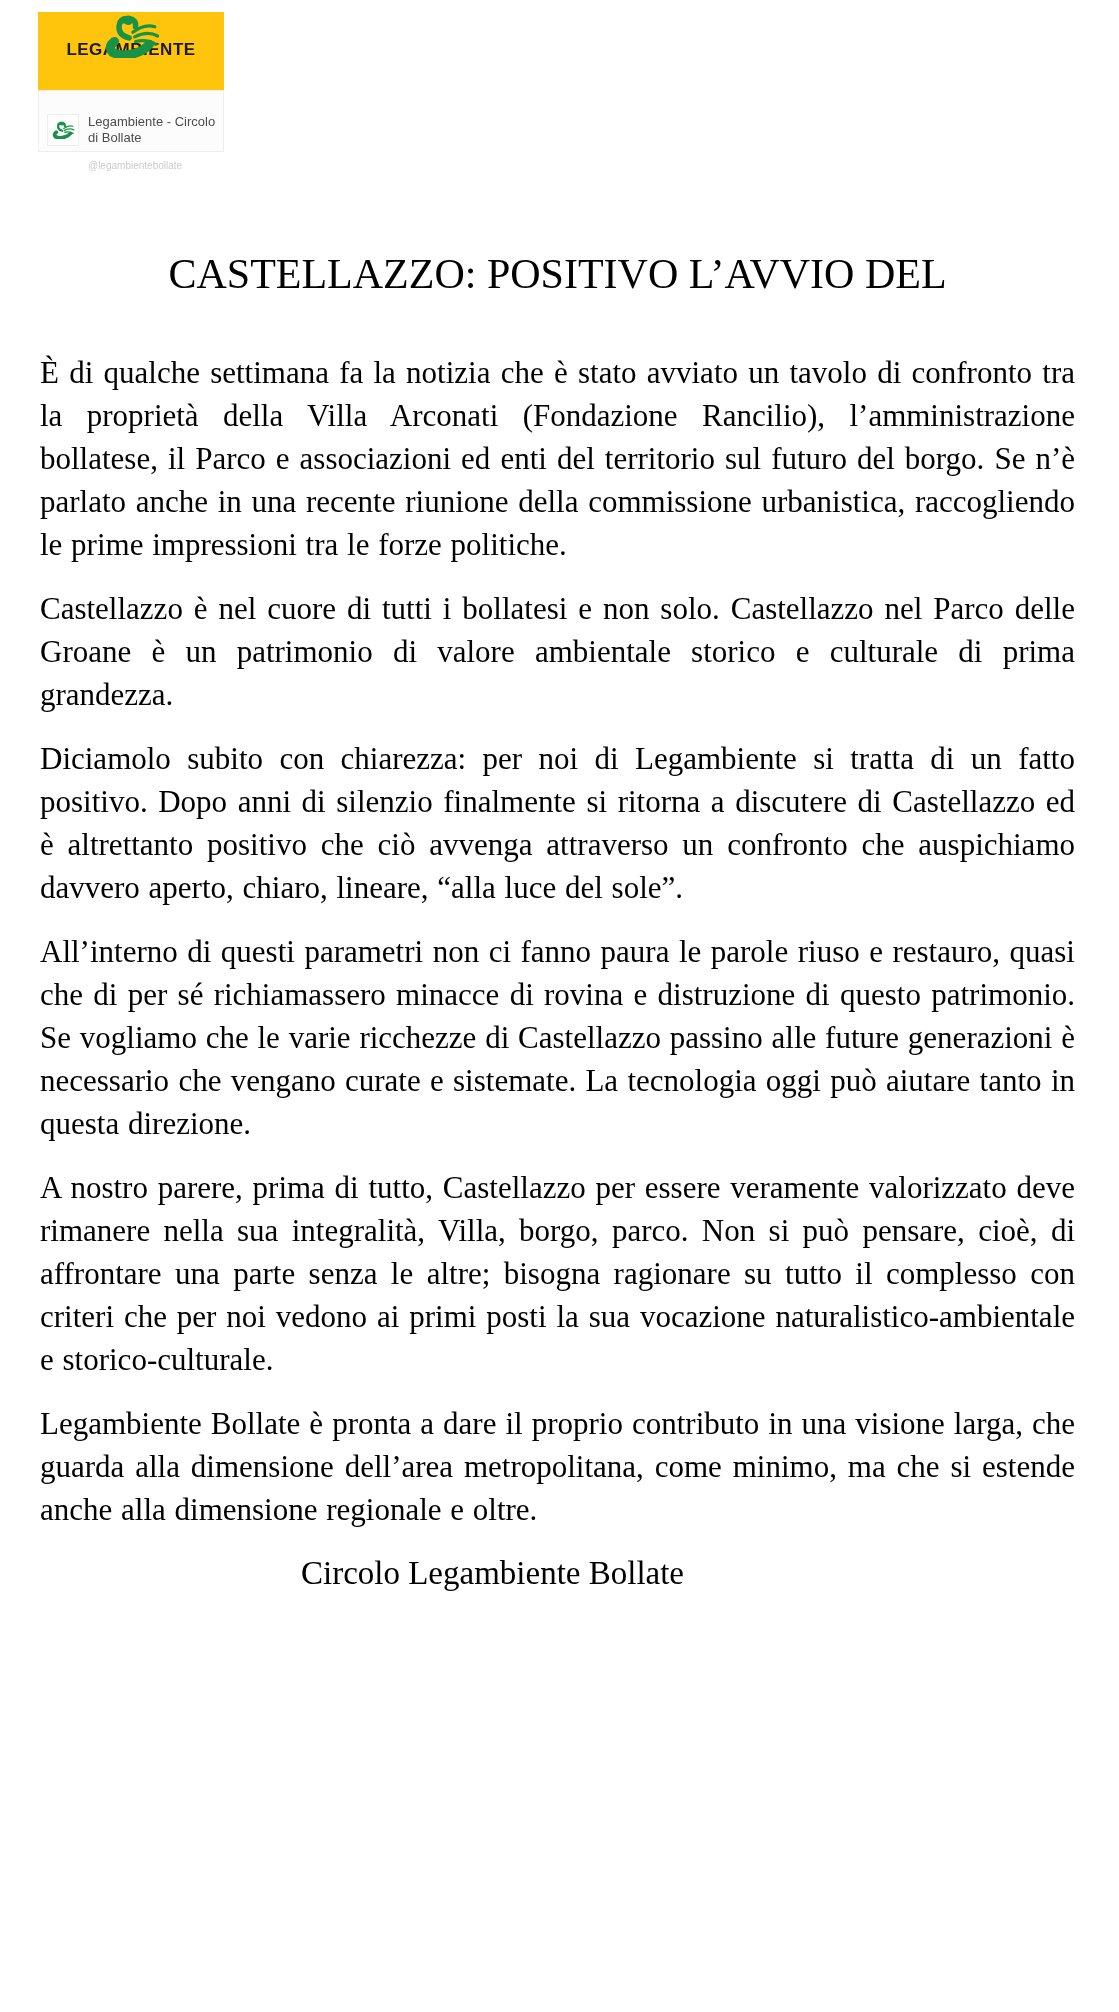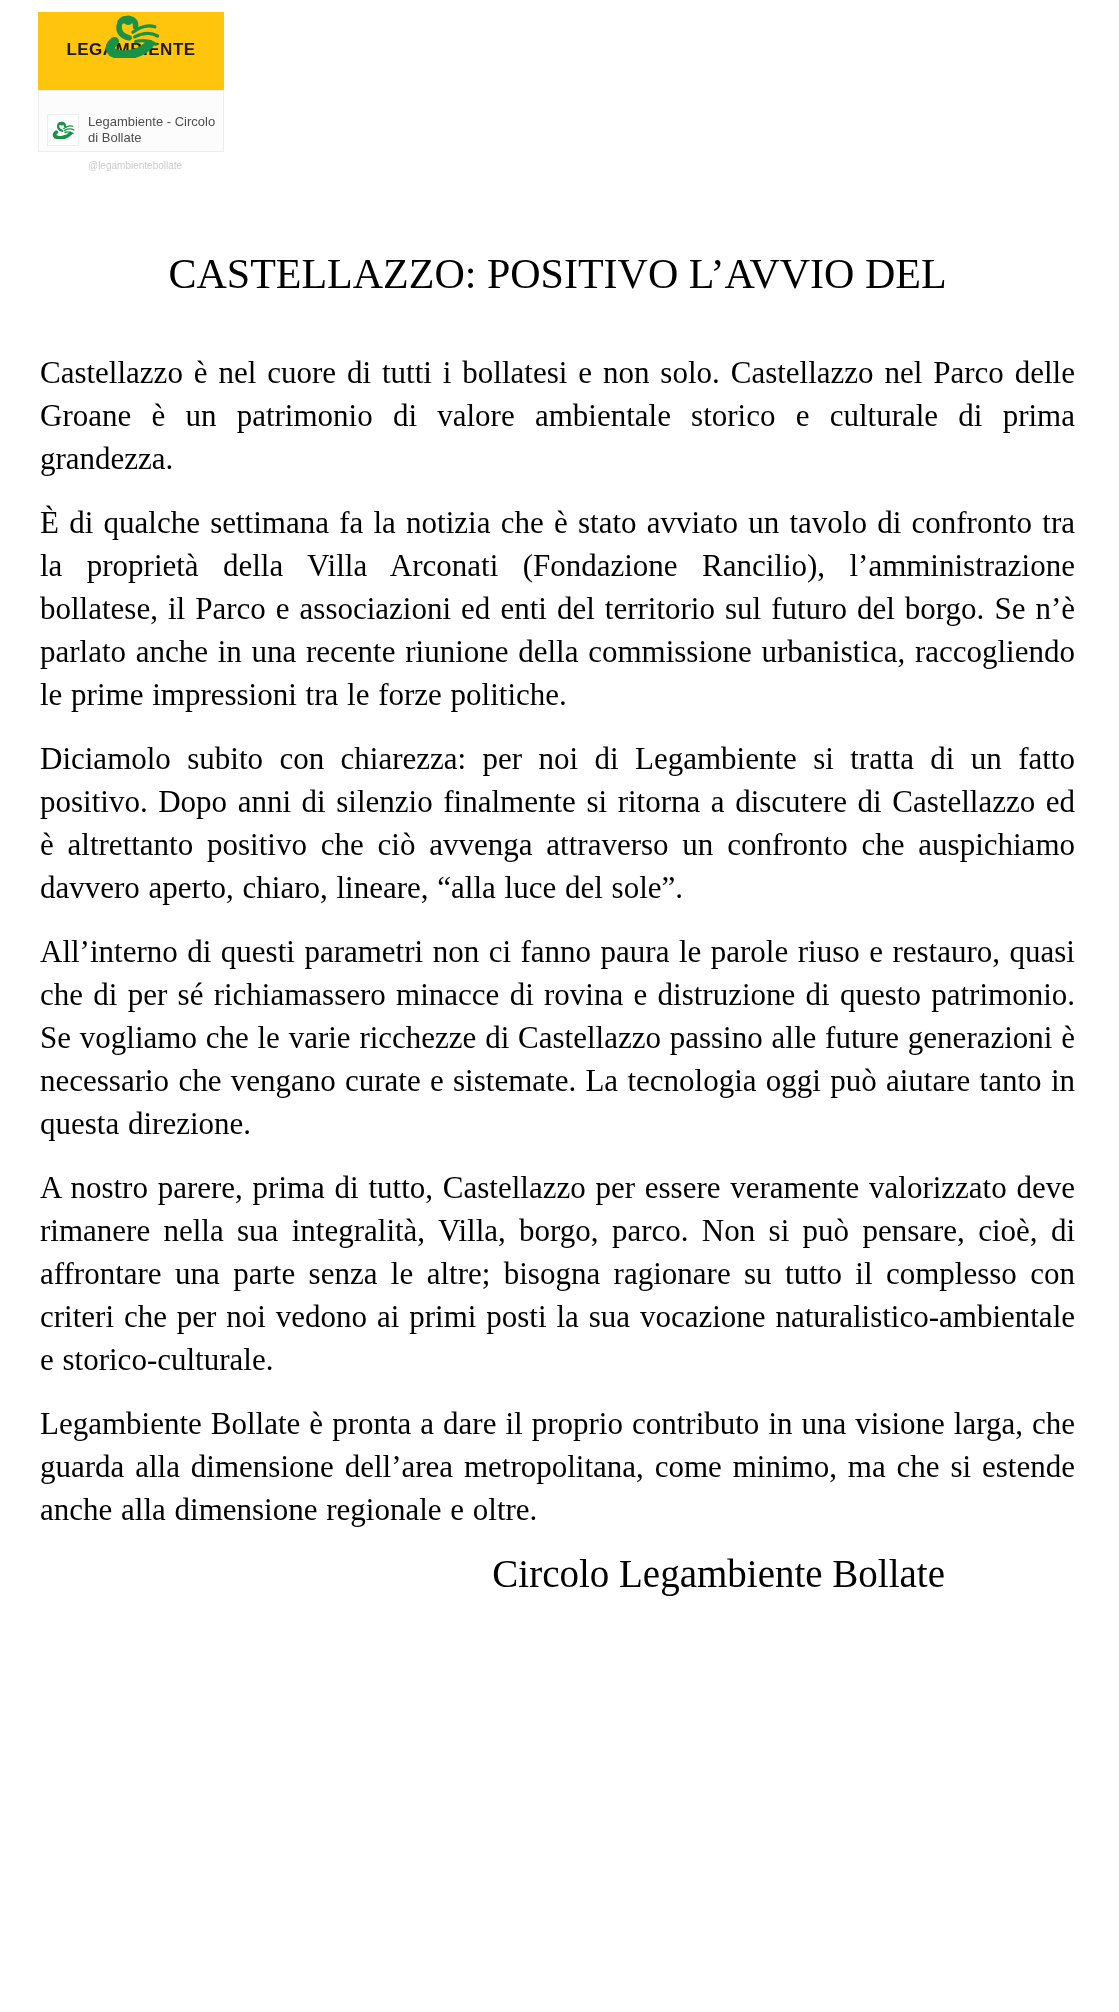--- a/index.html
+++ b/index.html
@@ -86,24 +86,24 @@
     margin: 0 0 21px 0;
     word-spacing: 1px;
   }
   .date-line {
     font-size: 31px;
     line-height: 43px;
     margin: 82px 0 0 0;
     white-space: pre-wrap;
   }
   .signature {
-    font-size: 39px;
+    font-size: 33px;
     line-height: 43px;
     margin: 14px 0 0 0;
-    text-align: right;
+    text-align: center;
     padding-right: 130px;
   }
 </style>
 </head>
 <body>
 
 <div class="page">
 
   <header>
     <div class="logo-box">
@@ -140,22 +140,22 @@
       <div class="org-meta">
         <div class="org-name">Legambiente - Circolo di Bollate</div>
         <div class="org-handle">@legambientebollate</div>
       </div>
     </div>
   </header>
 
   <main class="article">
     <h1 class="title"><span>CASTELLAZZO: POSITIVO L’AVVIO DEL</span><br></h1>
 
+    <p class="body-par">È di qualche settimana fa la notizia che è stato avviato un tavolo di confronto tra la proprietà della Villa Arconati (Fondazione Rancilio), l’amministrazione bollatese, il Parco e associazioni ed enti del territorio sul futuro del borgo. Se n’è parlato anche in una recente riunione della commissione urbanistica, raccogliendo le prime impressioni tra le forze politiche.</p>
     <p class="body-par">Castellazzo è nel cuore di tutti i bollatesi e non solo. Castellazzo nel Parco delle Groane è un patrimonio di valore ambientale storico e culturale di prima grandezza.</p>
-    <p class="body-par">È di qualche settimana fa la notizia che è stato avviato un tavolo di confronto tra la proprietà della Villa Arconati (Fondazione Rancilio), l’amministrazione bollatese, il Parco e associazioni ed enti del territorio sul futuro del borgo. Se n’è parlato anche in una recente riunione della commissione urbanistica, raccogliendo le prime impressioni tra le forze politiche.</p>
     <p class="body-par">Diciamolo subito con chiarezza: per noi di Legambiente si tratta di un fatto positivo. Dopo anni di silenzio finalmente si ritorna a discutere di Castellazzo ed è altrettanto positivo che ciò avvenga attraverso un confronto che auspichiamo davvero aperto, chiaro, lineare, “alla luce del sole”.</p>
     <p class="body-par">All’interno di questi parametri non ci fanno paura le parole riuso e restauro, quasi che di per sé richiamassero minacce di rovina e distruzione di questo patrimonio. Se vogliamo che le varie ricchezze di Castellazzo passino alle future generazioni è necessario che vengano curate e sistemate. La tecnologia oggi può aiutare tanto in questa direzione.</p>
     <p class="body-par">A nostro parere, prima di tutto, Castellazzo per essere veramente valorizzato deve rimanere nella sua integralità, Villa, borgo, parco. Non si può pensare, cioè, di affrontare una parte senza le altre; bisogna ragionare su tutto il complesso con criteri che per noi vedono ai primi posti la sua vocazione naturalistico-ambientale e storico-culturale.</p>
     <p class="body-par">Legambiente Bollate è pronta a dare il proprio contributo in una visione larga, che guarda alla dimensione dell’area metropolitana, come minimo, ma che si estende anche alla dimensione regionale e oltre.</p>
 
     <p class="signature">Circolo Legambiente Bollate</p>
   </main>
 
 </div>
 

